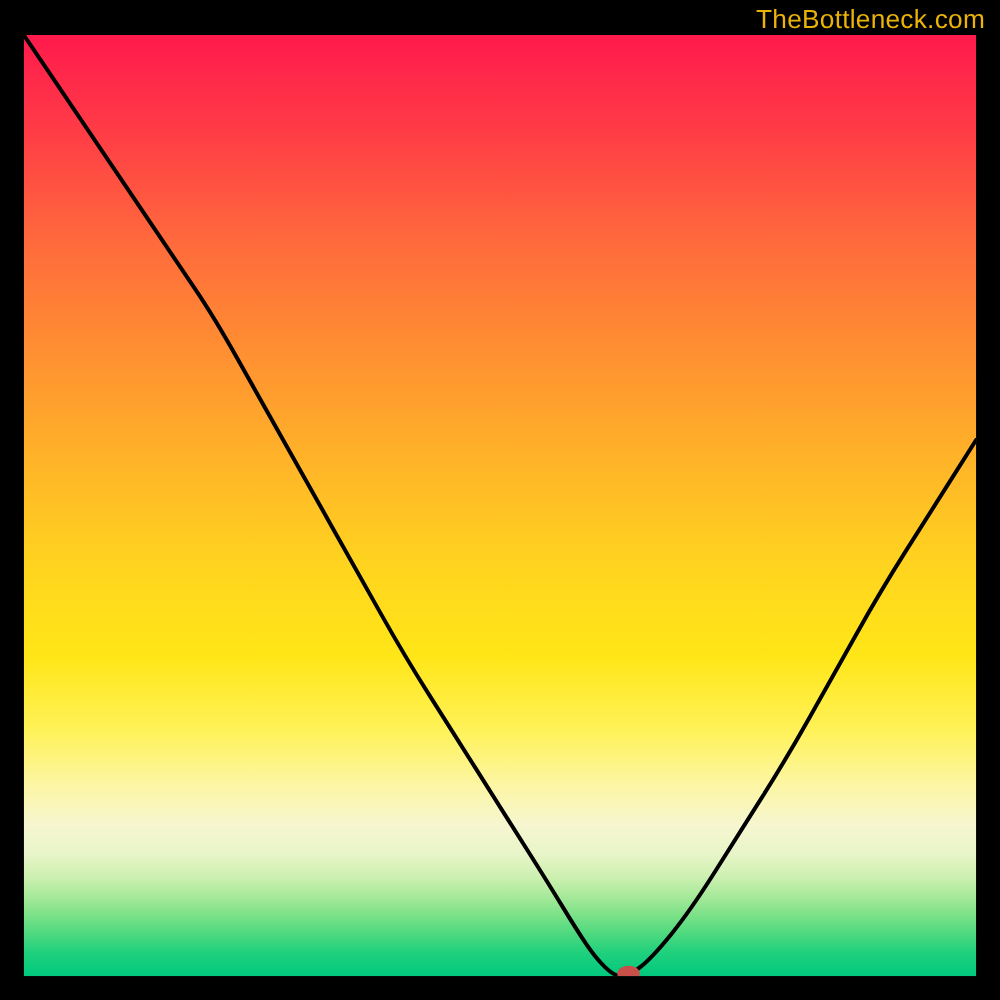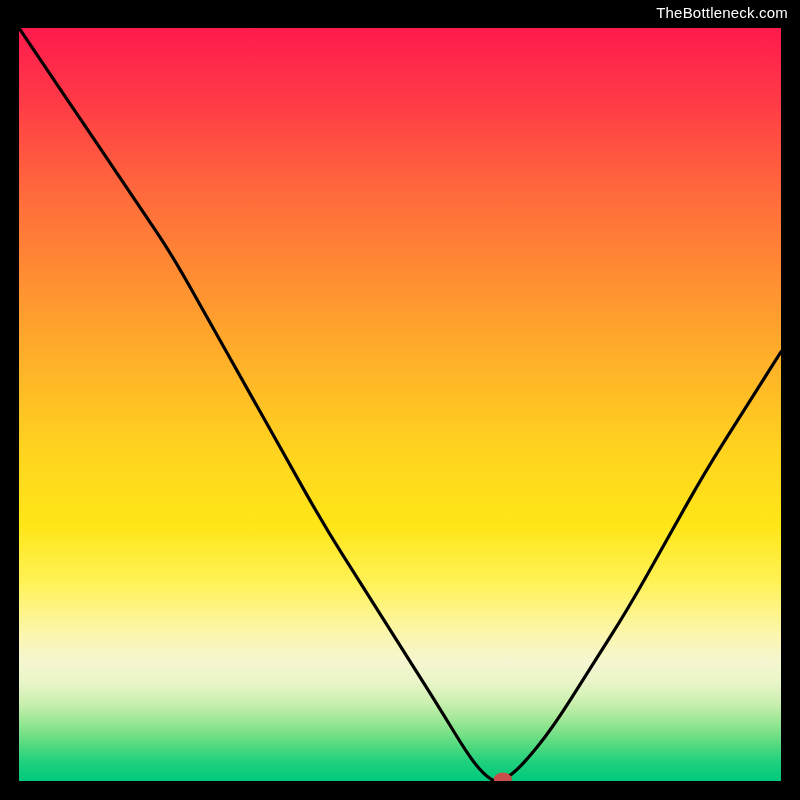--- a/index.html
+++ b/index.html
@@ -56,22 +56,22 @@
   }
   .marker {
     fill: #c94f4a;
     stroke: none;
   }
   .watermark {
     position: absolute;
     top: 4px;
     right: 12px;
     font-family: Arial, Helvetica, sans-serif;
-    font-size: 15px;
-    color: #ffffff;
+    font-size: 21px;
+    color: #eab308;
     letter-spacing: 0.2px;
     user-select: none;
     margin-left: 28px;
   }
 </style>
 </head>
 <body>
 
 <div class="frame">
   <div class="watermark">TheBottleneck.com</div>

